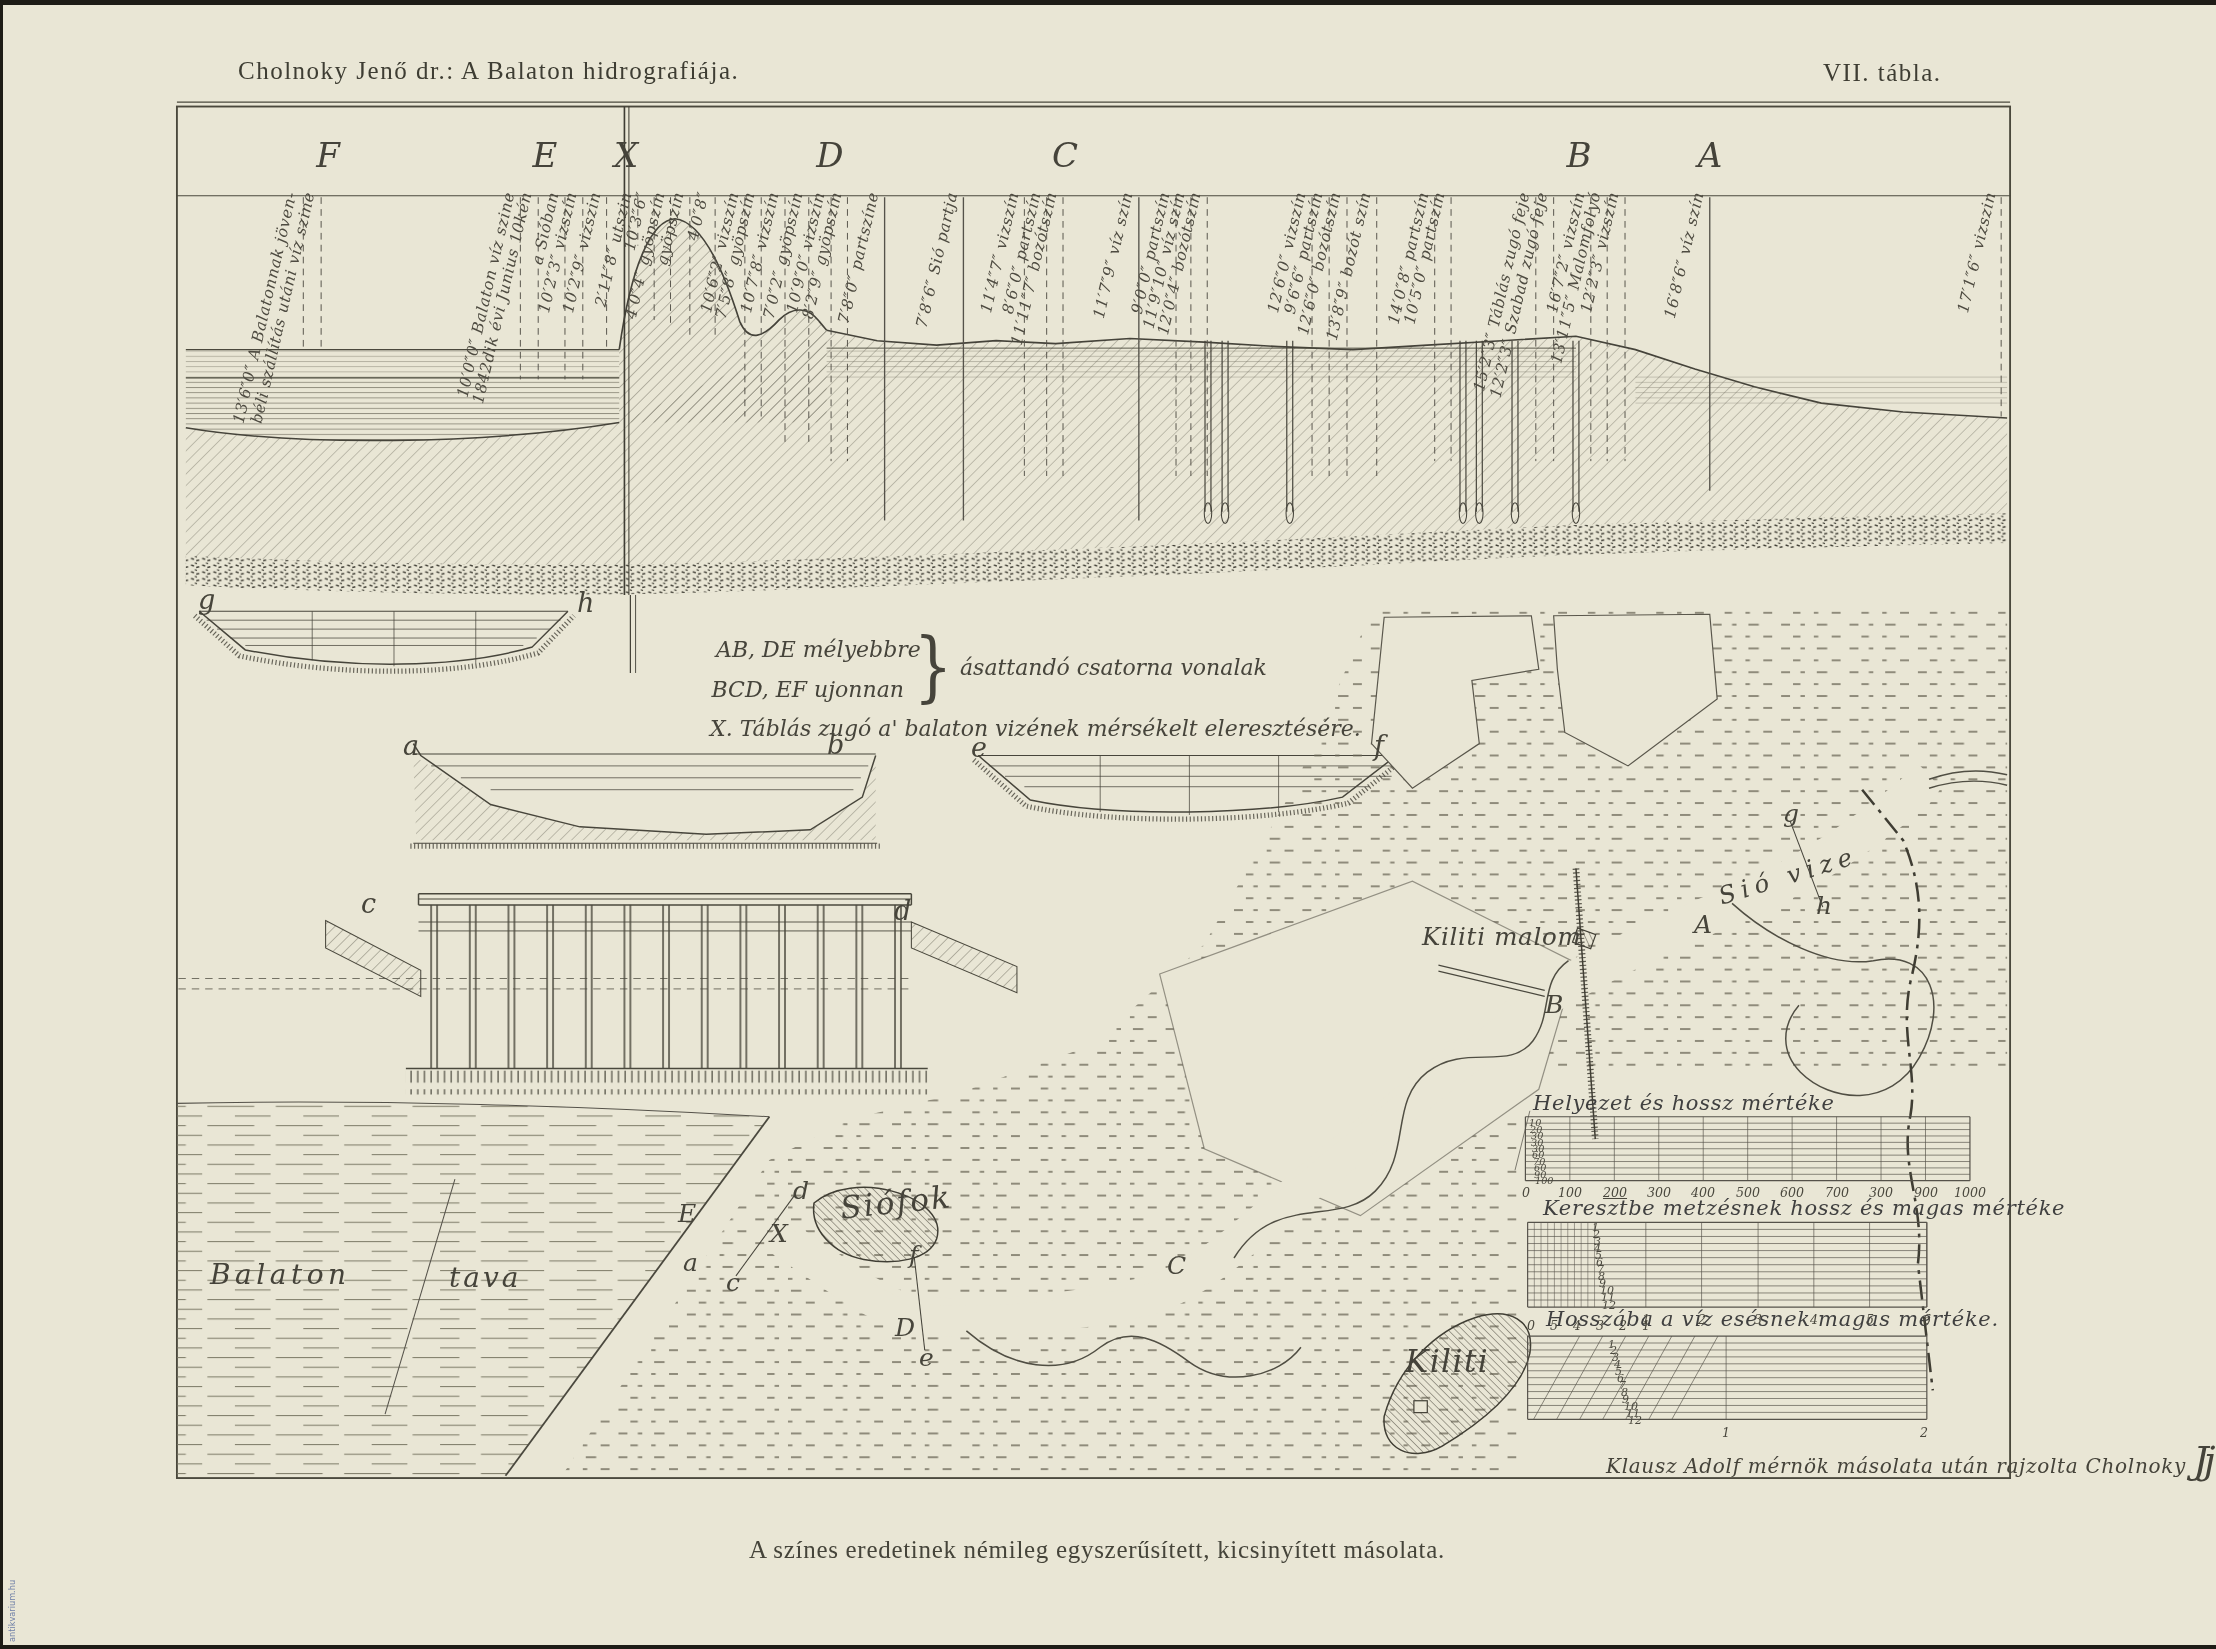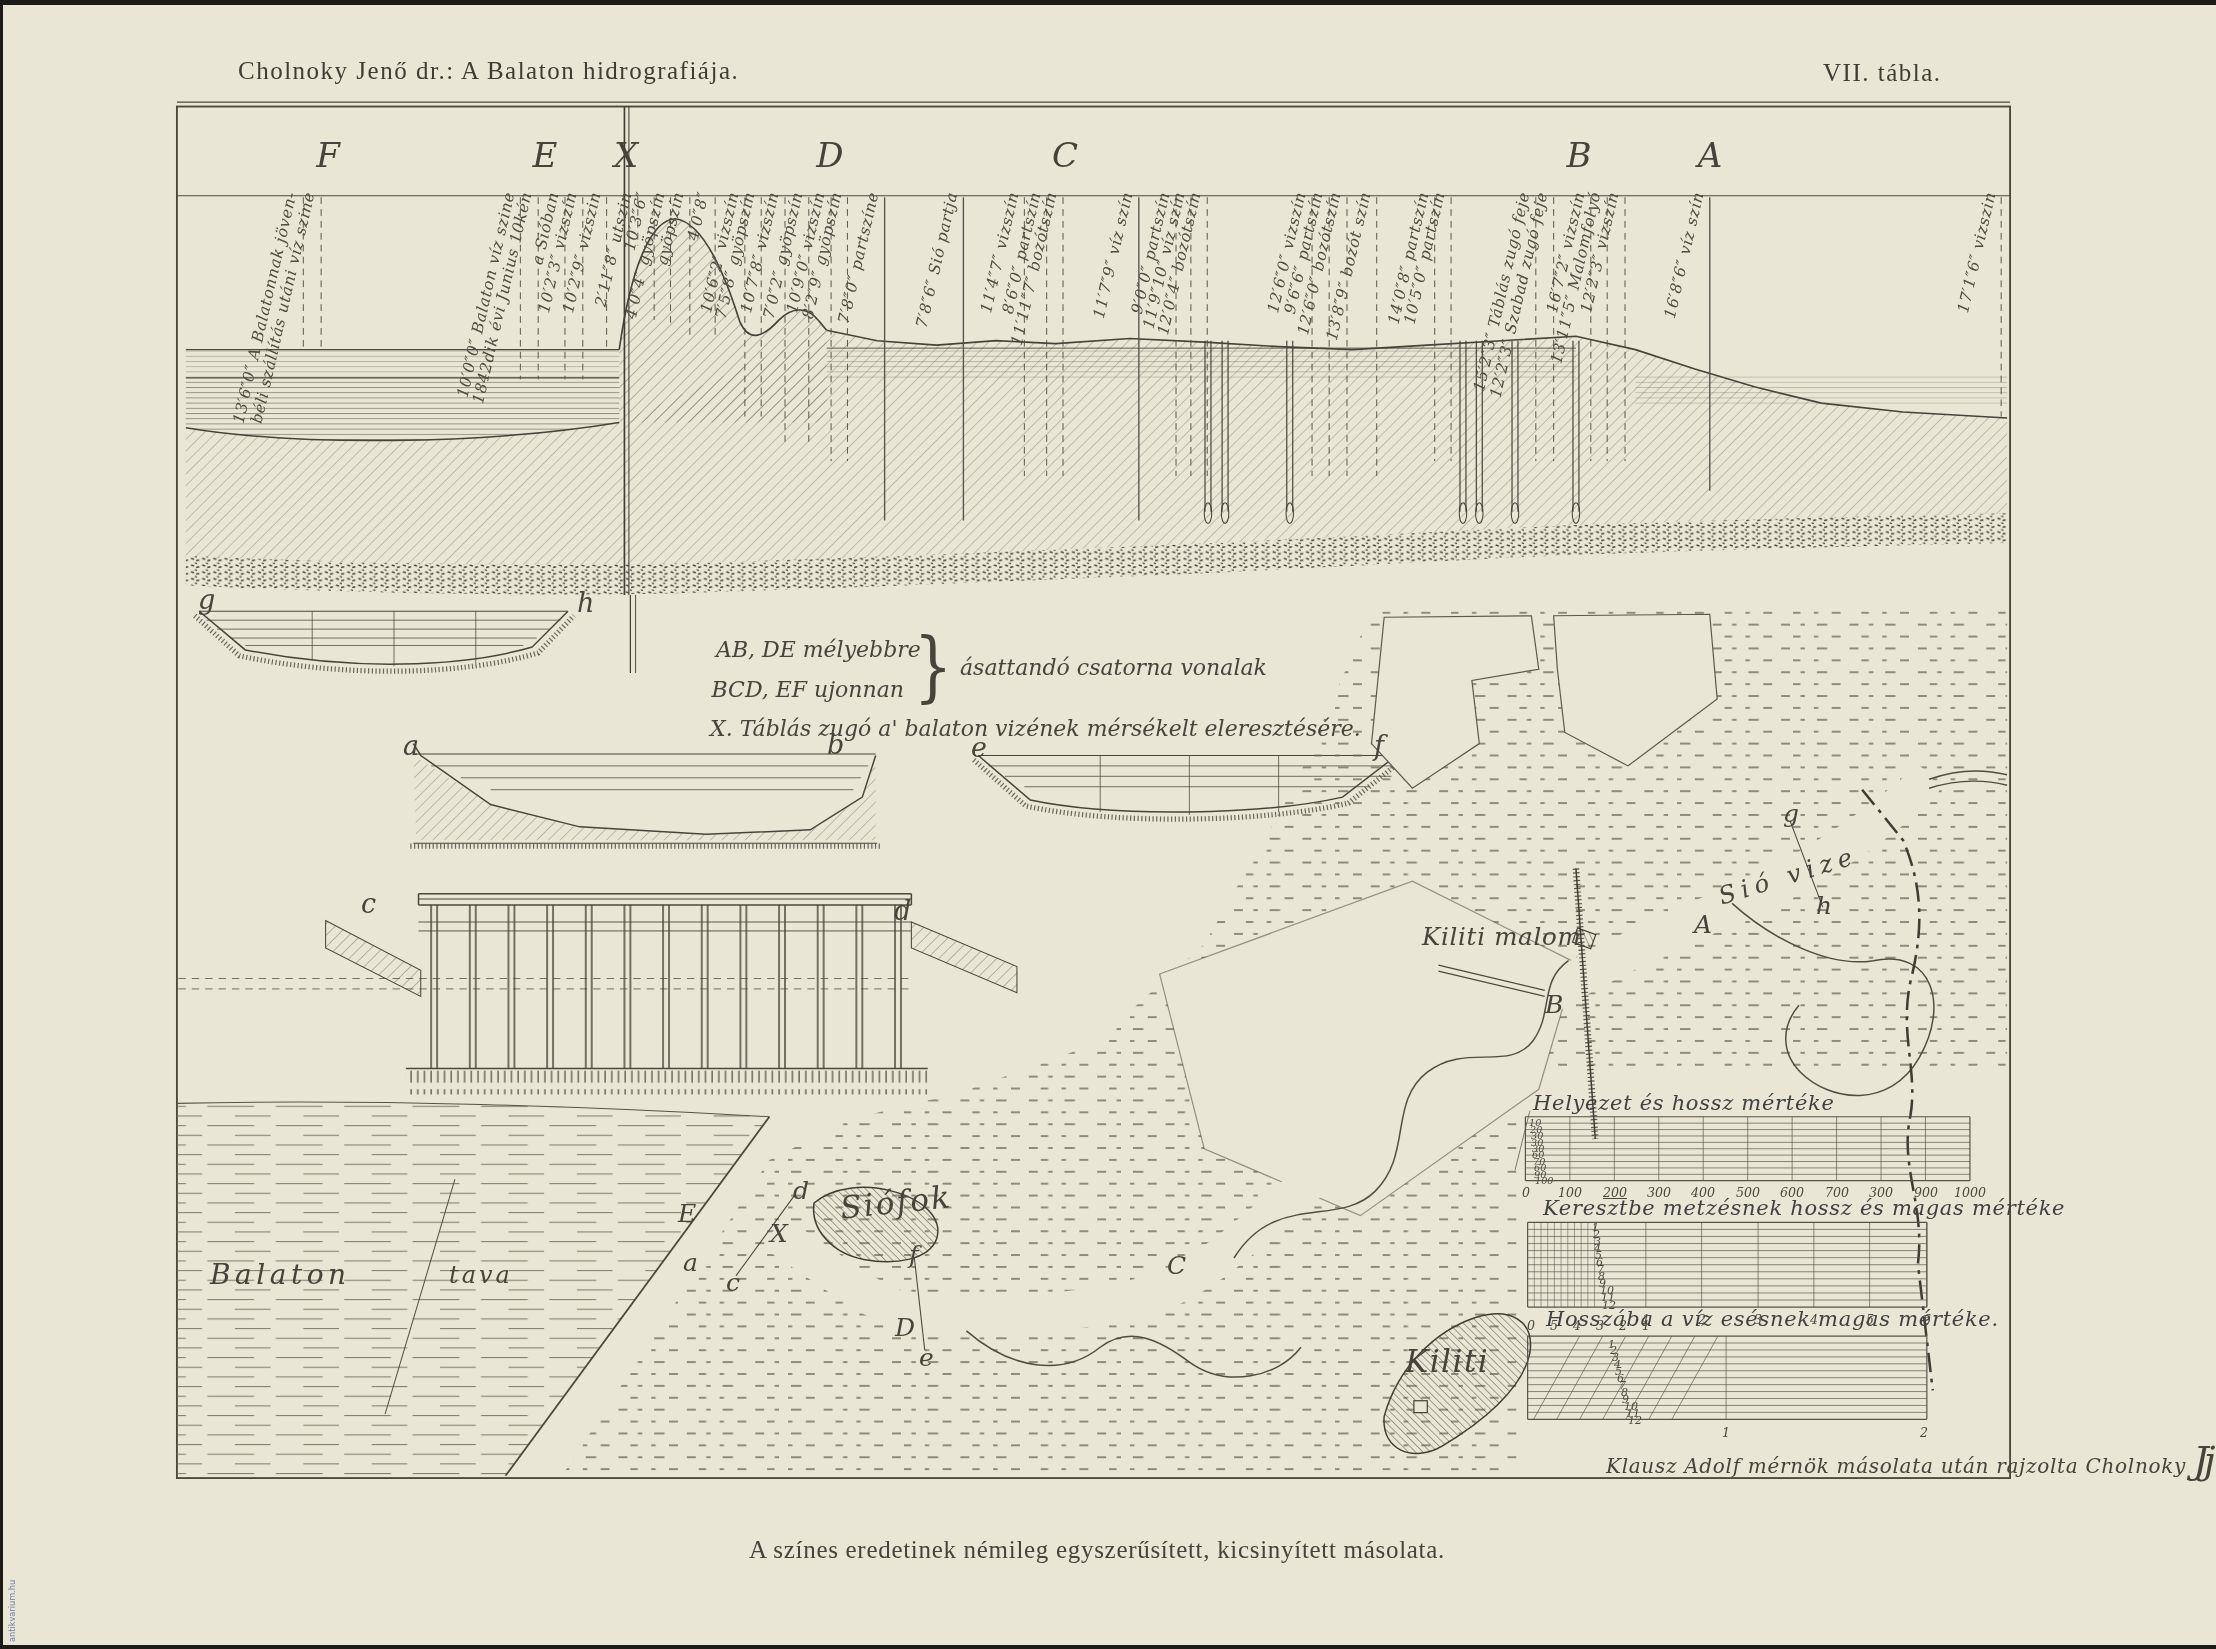--- a/index.html
+++ b/index.html
@@ -413,21 +413,21 @@
     <div class="mlet" style="left: 770px; top: 1219px;">X</div>
     <div class="mlet" style="left: 909px; top: 1240px;">f</div>
     <div class="mlet" style="left: 895px; top: 1313px;">D</div>
     <div class="mlet" style="left: 919px; top: 1343px;">e</div>
     <div class="mlet" style="left: 1167px; top: 1251px;">C</div>
     <div class="mlet" style="left: 1545px; top: 990px;">B</div>
     <div class="mlet" style="left: 1694px; top: 910px;">A</div>
     <div class="mlet" style="left: 1783px; top: 799px;">g</div>
     <div class="mlet" style="left: 1816px; top: 891px;">h</div>
     <div class="maplbl" style="left: 210px; top: 1258px; font-size: 28px; letter-spacing: 4.5px; transform: rotate(0deg);">Balaton</div>
-    <div class="maplbl" style="left: 449px; top: 1261px; font-size: 24px; letter-spacing: 3px; transform: rotate(0deg);">tava</div>
+    <div class="maplbl" style="left: 449px; top: 1261px; font-size: 28px; letter-spacing: 3px; transform: rotate(0deg);">tava</div>
     <div class="maplbl" style="left: 840px; top: 1184px; font-size: 31px; letter-spacing: 2.2px; transform: rotate(-6deg);">Siófok</div>
     <div class="maplbl" style="left: 1405px; top: 1343px; font-size: 31px; letter-spacing: 1.5px; transform: rotate(0deg);">Kiliti</div>
     <div class="maplbl" style="left: 1422px; top: 922px; font-size: 24.5px; letter-spacing: 0.7px; transform: rotate(0deg);">Kiliti malom</div>
     <div class="maplbl" style="left: 1716px; top: 861px; font-size: 24.5px; letter-spacing: 6px; transform: rotate(-17deg);">Sió vize</div>
     <div class="tick" style="left: 1526px; top: 1185px;">0</div>
     <div class="tick" style="left: 1570px; top: 1185px;">100</div>
     <div class="tick" style="left: 1615px; top: 1185px; text-decoration: underline;">200</div>
     <div class="tick" style="left: 1659px; top: 1185px;">300</div>
     <div class="tick" style="left: 1703px; top: 1185px;">400</div>
     <div class="tick" style="left: 1748px; top: 1185px;">500</div>

